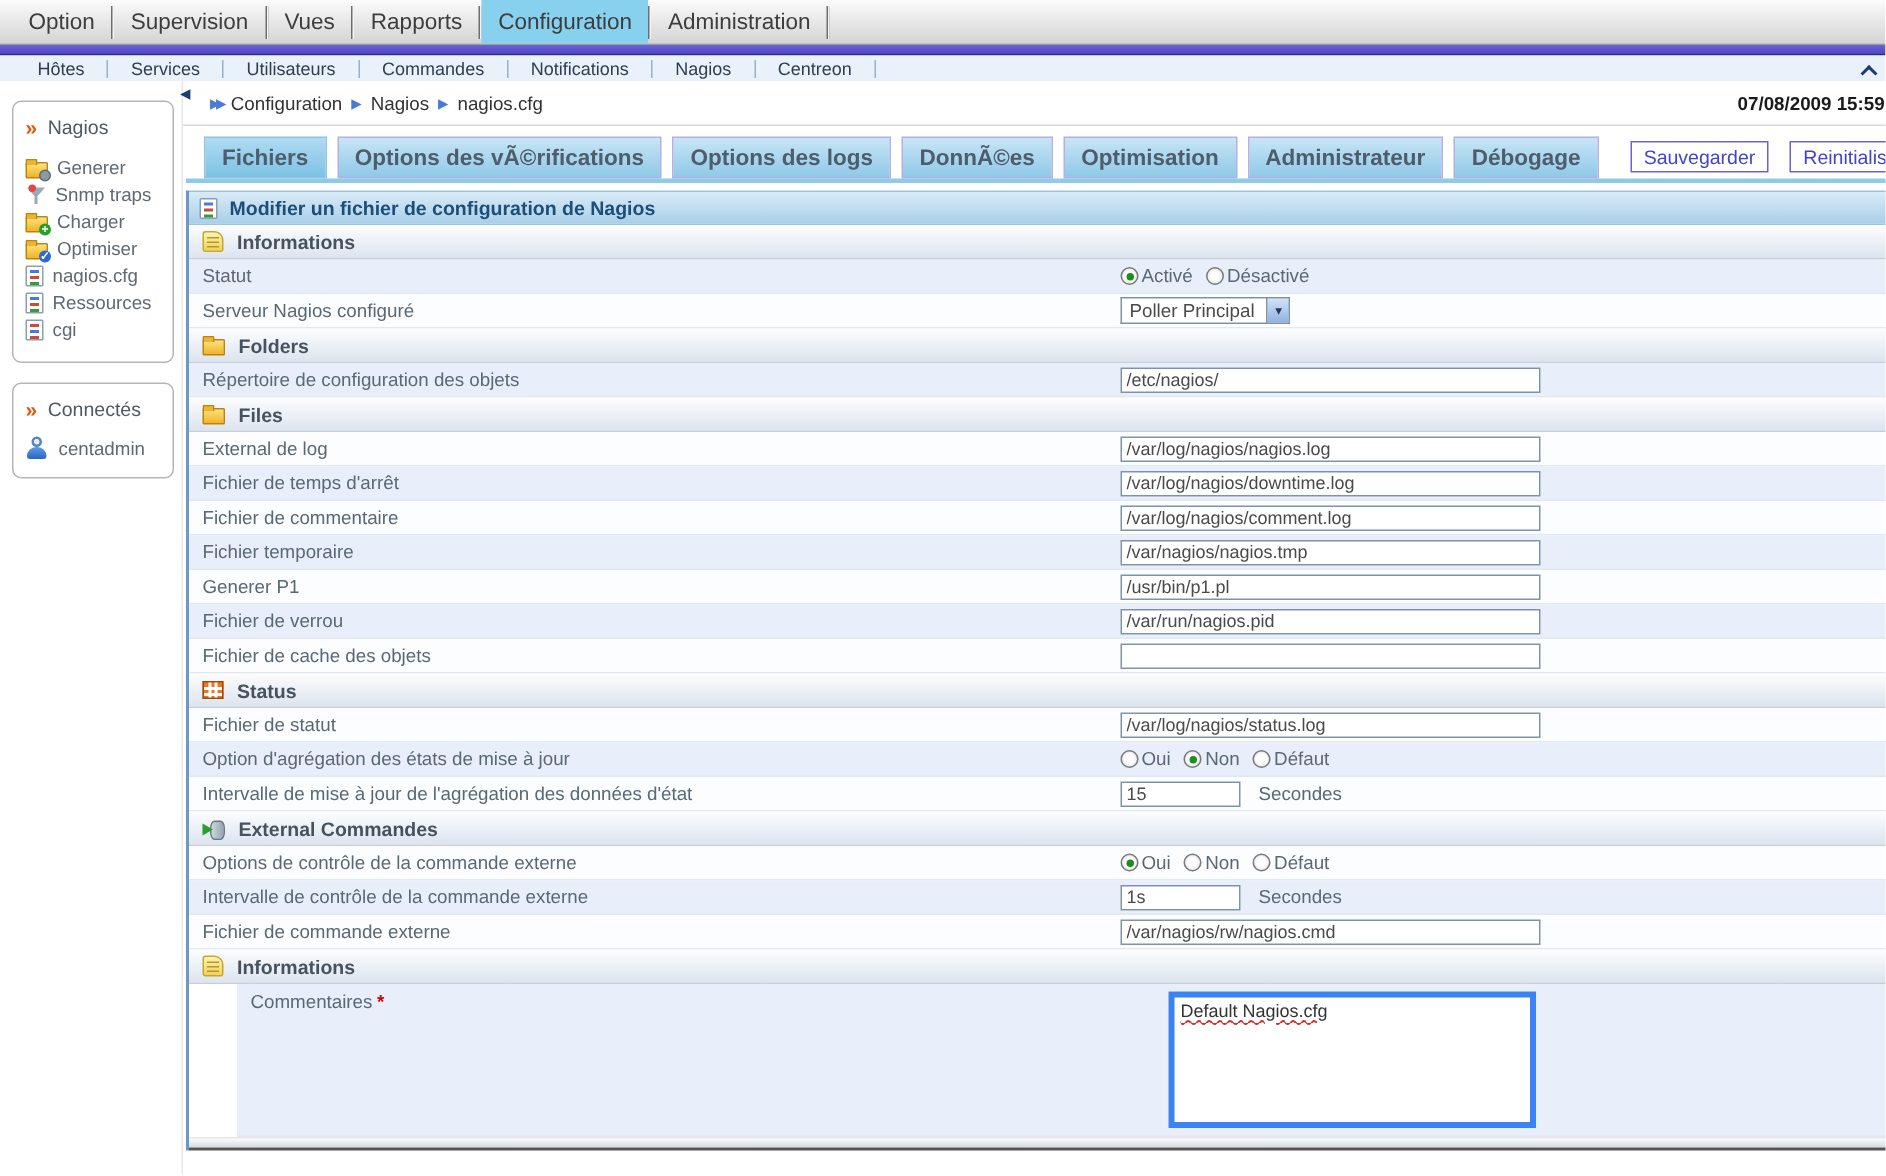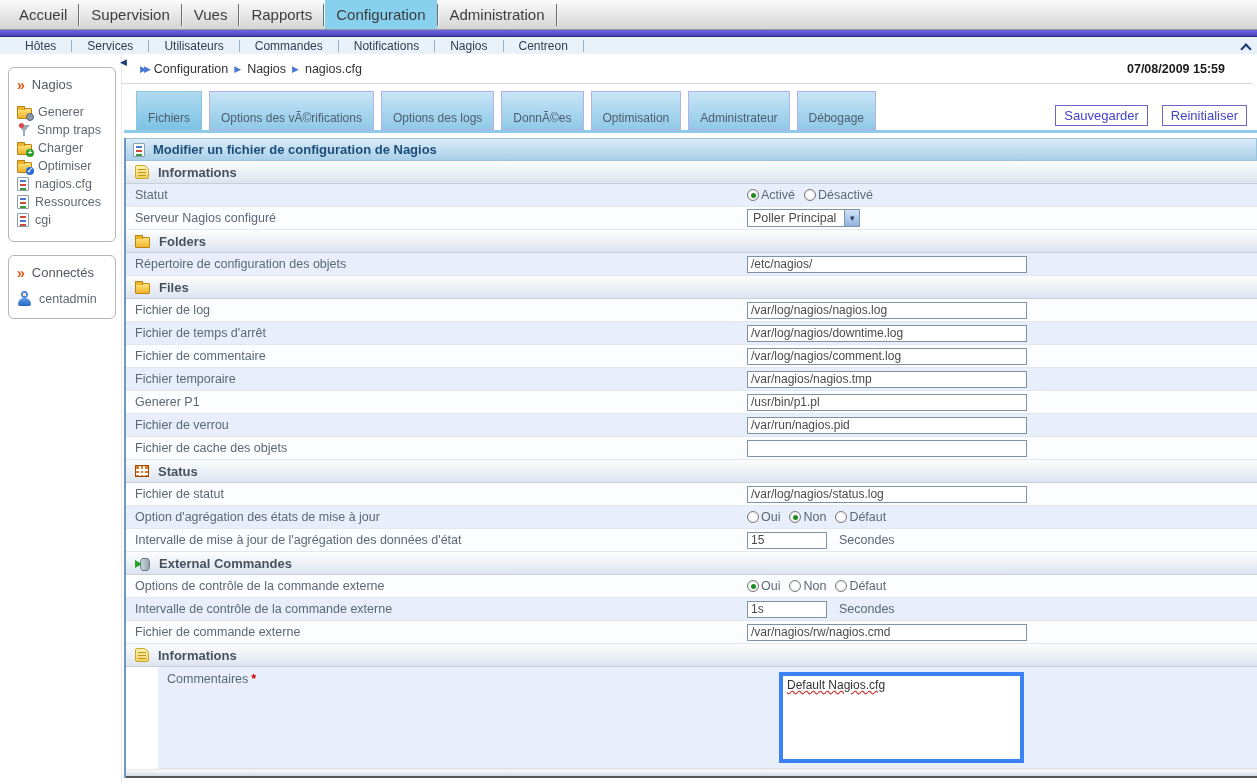--- a/index.html
+++ b/index.html
@@ -56,21 +56,21 @@
   
   .content { flex: 1; position: relative; }
   .crumb-row { height: 30px; display: flex; align-items: center; font-size: 12.5px; color: #333; position: relative; padding: 0 10px 0 18px; border-bottom: 1px solid #d8d8d8; margin-right: 4px; }
   .collapse-left { position: absolute; left: -2px; top: 3px; color: #1c3c78; font-size: 9px; cursor: pointer; }
   .crumb-arrow { color: #4a7ad4; font-size: 9px; margin: 0 6px; }
   .crumb-arrow.dbl { letter-spacing: -3px; margin-left: 0; }
   .crumb-link { cursor: pointer; }
   .crumb-date { margin-left: auto; font-weight: bold; font-size: 12.5px; color: #1a1a1a; padding-right: 18px; }
   
   .tabs-row { display: flex; align-items: flex-end; padding: 7px 10px 0 14px; }
-  .tab { font-size: 12px; font-weight: normal; color: #4d5d6d; padding: 19px 11px 4px; background: linear-gradient(#c8e5f6, #8fc9e7); border: 1px solid #b6aee6; margin-right: 7px; cursor: pointer; white-space: nowrap; }
+  .tab { font-size: 15px; font-weight: bold; color: #4d5d6d; padding: 5px 11px 4px; background: linear-gradient(#c8e5f6, #8fc9e7); border: 1px solid #b6aee6; margin-right: 7px; cursor: pointer; white-space: nowrap; }
   .tab[data-active="true"] { background: linear-gradient(#b0dbf2, #7cc2e3); border-color: #8cc4e2; }
   .tab-actions { margin-left: auto; display: flex; align-items: center; padding-bottom: 4px; justify-content: space-between; }
   .btn { background: #fff; border: 1px solid #6f62c8; color: #4343cb; font-size: 13px; font-family: "Liberation Sans", sans-serif; padding: 2px 8px; margin-left: 14px; cursor: pointer; }
   .tab-underline { height: 3px; background: #8fcbe8; margin: 0 0 0 2px; }
   
   .form { margin: 5px 0 0 2px; border-left: 2px solid #7096c2; }
   .form-title { height: 23px; background: linear-gradient(#d9ebf8, #a9cfe9); border: 1px solid #9cc2dc; border-left: none; display: flex; align-items: center; gap: 8px; padding-left: 7px; font-size: 13px; font-weight: bold; color: #1d4e79; }
   .sect { height: 23px; background: linear-gradient(#fcfdfe, #dde4ef); border-bottom: 1px solid #c8cfda; display: flex; align-items: center; gap: 9px; padding-left: 9px; font-weight: bold; font-size: 13px; color: #47525f; }
   .frow { display: flex; min-height: 23px; border-bottom: 1px solid #e2e8f2; align-items: center; font-size: 12.5px; color: #5a6875; }
   .frow.white { background: #fcfdff; }
@@ -89,21 +89,21 @@
   .sel-btn { width: 16px; height: 18px; background: linear-gradient(#d3e2f6, #8fb2e0); border: 1px solid #7f93a8; color: #24365c; font-size: 9px; display: flex; align-items: center; justify-content: center; }
   .comments-row { align-items: flex-start; min-height: 97px; margin-left: 32px; }
   .comments-row .flabel { padding-top: 5px; }
   textarea.ta { width: 245px; height: 91px; border: 4px solid #3b82f6; font: 12px "Liberation Sans", sans-serif; color: #333; padding: 2px 4px; resize: none; margin: 3px 0; text-decoration: underline wavy #c33; }
   .form-bottom { height: 9px; background: linear-gradient(#fbfcfd, #d4dae4); border-top: 1px solid #e6e6e6; border-bottom: 2px solid #555; }
 </style>
 </head>
 <body>
 
 <div class="topnav">
-  <div class="topnav-item" data-active="false">Accueil</div>
+  <div class="topnav-item" data-active="false">Option</div>
     <div class="topnav-sep"></div>
   <div class="topnav-item" data-active="false">Supervision</div>
     <div class="topnav-sep"></div>
   <div class="topnav-item" data-active="false">Vues</div>
     <div class="topnav-sep"></div>
   <div class="topnav-item" data-active="false">Rapports</div>
     <div class="topnav-sep"></div>
   <div class="topnav-item" data-active="true">Configuration</div>
     <div class="topnav-sep"></div>
   <div class="topnav-item" data-active="false">Administration</div>
@@ -244,21 +244,21 @@
         <div class="fvalue">
             <input class="txt w280" type="text" value="/etc/nagios/" style="">
           </div>
       </div>
 
       <div class="sect">
         <span class="ic ic-folder"></span>
         <span>Files</span>
       </div>
       <div class="frow white">
-        <div class="flabel">Fichier de log</div>
+        <div class="flabel">External de log</div>
         <div class="fvalue">
             <input class="txt w280" type="text" value="/var/log/nagios/nagios.log" style="">
           </div>
       </div>
       <div class="frow blue">
         <div class="flabel">Fichier de temps d'arrêt</div>
         <div class="fvalue">
             <input class="txt w280" type="text" value="/var/log/nagios/downtime.log" style="">
           </div>
       </div>

